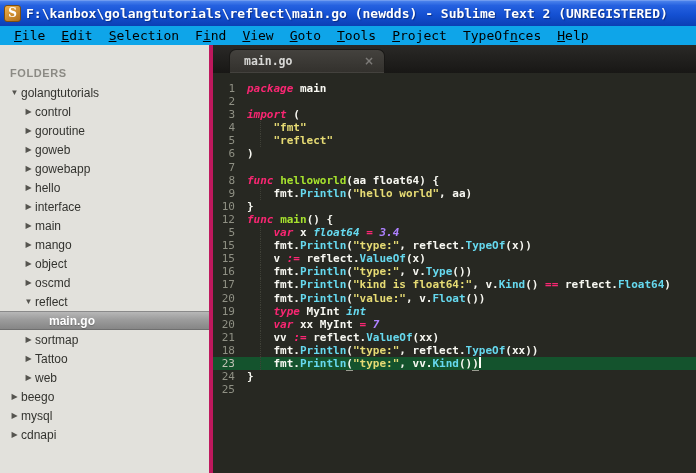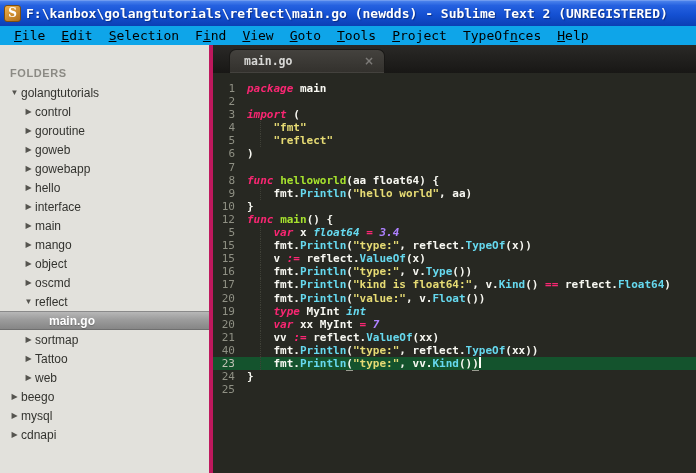--- a/index.html
+++ b/index.html
@@ -263,21 +263,21 @@
           </div>
           <div class="row">
             <span class="ln">20</span>
             <span class="lc ind"><span class="tk-p">    </span><span class="tk-k">var</span><span class="tk-p"> xx MyInt </span><span class="tk-k">=</span><span class="tk-p"> </span><span class="tk-n">7</span></span>
           </div>
           <div class="row">
             <span class="ln">21</span>
             <span class="lc ind"><span class="tk-p">    </span><span class="tk-p">vv </span><span class="tk-k">:=</span><span class="tk-p"> reflect.</span><span class="tk-c">ValueOf</span><span class="tk-p">(xx)</span></span>
           </div>
           <div class="row">
-            <span class="ln">40</span>
+            <span class="ln">18</span>
             <span class="lc ind"><span class="tk-p">    </span><span class="tk-p">fmt.</span><span class="tk-c">Println</span><span class="tk-p">(</span><span class="tk-s">"type:"</span><span class="tk-p">, reflect.</span><span class="tk-c">TypeOf</span><span class="tk-p">(xx))</span></span>
           </div>
           <div class="row cur">
             <span class="ln">23</span>
             <span class="lc ind"><span class="tk-p">    </span><span class="tk-p">fmt.</span><span class="tk-c">Println</span><span class="tk-p tk-u">(</span><span class="tk-s">"type:"</span><span class="tk-p">, vv.</span><span class="tk-c">Kind</span><span class="tk-p">()</span><span class="tk-p tk-u">)</span><span class="cursor"></span></span>
           </div>
           <div class="row">
             <span class="ln">24</span>
             <span class="lc"><span class="tk-p">}</span></span>
           </div>

